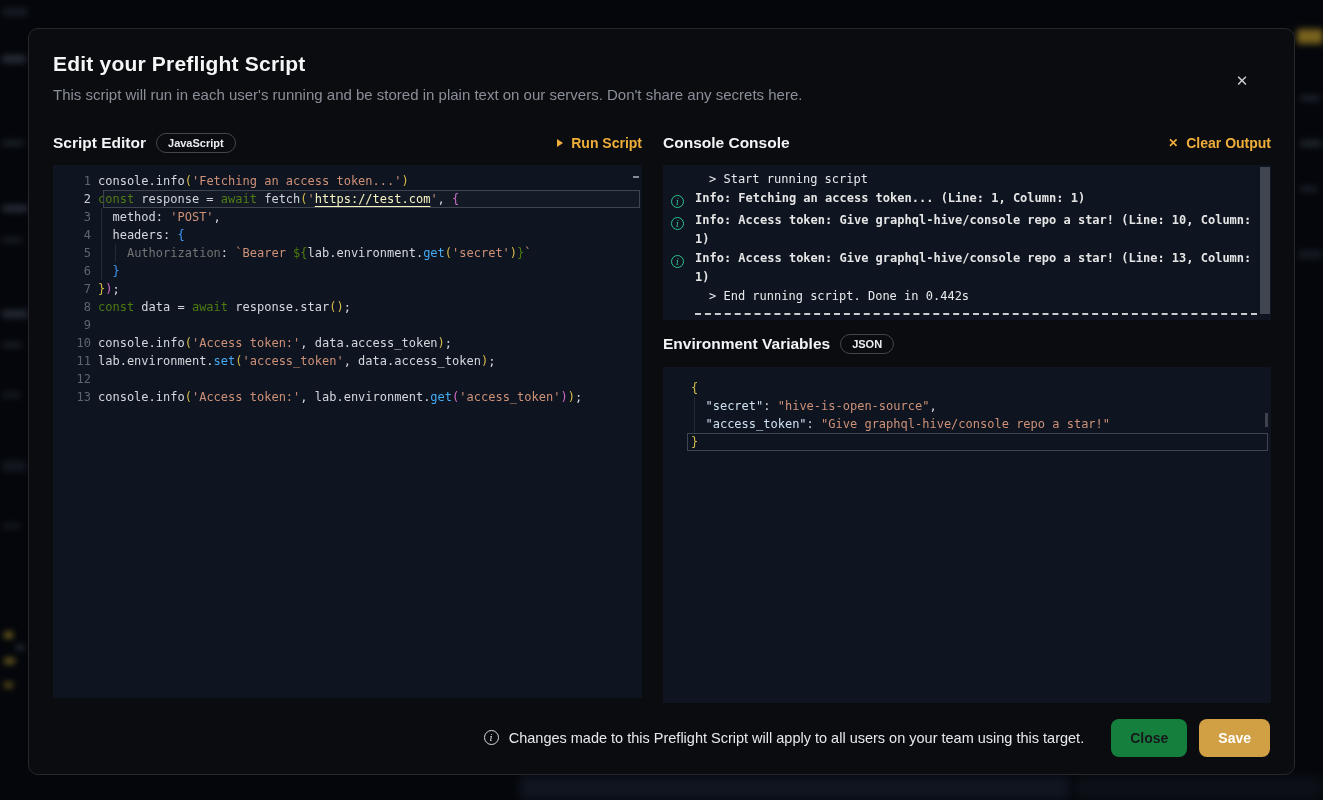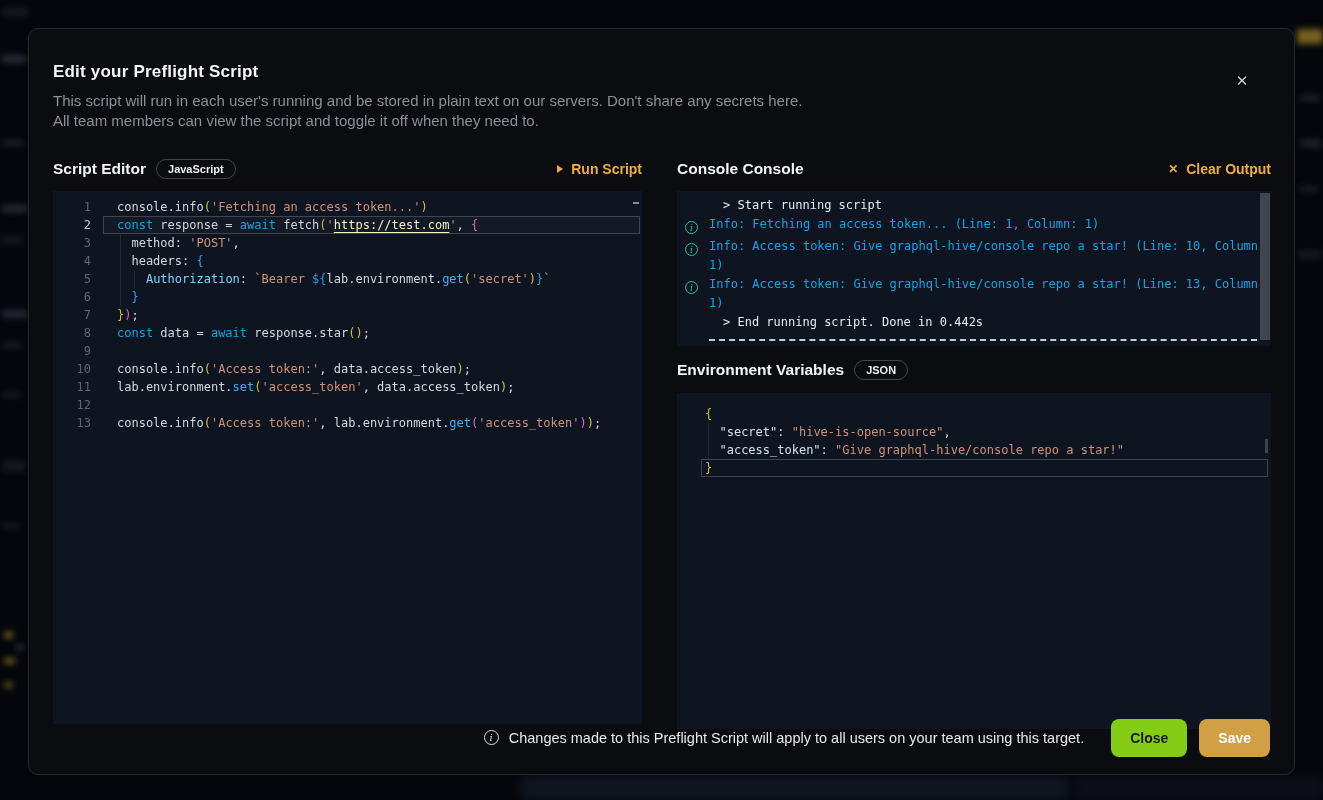--- a/index.html
+++ b/index.html
@@ -7,85 +7,85 @@
   body { background:#04060b; font-family:"Liberation Sans", sans-serif; position:relative; }
 
   
   .bg-frag { position:absolute; filter:blur(3px); border-radius:2px; pointer-events:none; }
 
   
   .modal { position:absolute; left:28px; top:28px; width:1267px; height:747px;
            background:#0a0c10; border:1px solid #26282d; border-radius:10px; }
   .modal-close { position:absolute; top:42px; right:42px; width:20px; height:20px;
                  color:#c9ccd1; font-size:15px; line-height:20px; text-align:center; cursor:pointer; }
-  .m-title { margin:33px 24px 0 24px; color:#f5f6f7; font-size:17px; font-weight:bold; letter-spacing:.2px; }
+  .m-title { margin:23px 24px 0 24px; color:#f5f6f7; font-size:21px; font-weight:bold; letter-spacing:.2px; }
   .m-desc { margin:9px 24px 0 24px; color:#8a8f98; font-size:15px; line-height:20px; }
 
-  .cols { display:flex; gap:35px; margin:25px 23px 0 24px; }
+  .cols { display:flex; gap:21px; margin:25px 23px 0 24px; }
   .col-left { width:589px; flex:none; }
   .col-right { flex:1; min-width:0; }
 
   .sec-head { height:26px; display:flex; align-items:center; margin-bottom:9px; }
   .sec-title { color:#f3f4f6; font-size:15.5px; font-weight:bold; }
   .pill { margin-left:10px; border:1px solid #42464d; border-radius:12px; padding:3px 11px;
           color:#eceef1; font-size:11px; font-weight:bold; }
   .spacer { flex:1; }
   .gold-btn { display:flex; align-items:center; gap:8px; color:#efae3a; font-size:14px; font-weight:bold; cursor:pointer; }
   .play-ic { width:0; height:0; border-left:6px solid #efae3a; border-top:4px solid transparent; border-bottom:4px solid transparent; }
   .x-ic { font-size:12px; line-height:12px; }
 
   
   .editor { background:#0e1520; position:relative; overflow:hidden;
             font-family:"DejaVu Sans Mono", monospace; font-size:12px; line-height:18px; }
   .script-ed { height:533px; padding-top:7px; }
   .code-row { display:flex; height:18px; white-space:pre; position:relative; }
   .code-row .gutter { width:38px; flex:none; text-align:right; color:#5c6673; }
-  .code-row .code { margin-left:26px; position:relative; flex:1; }
+  .code-row .code { margin-left:7px; position:relative; flex:1; }
   .code-row.active .gutter { color:#c9ced6; }
   .code-row.active::after { content:""; position:absolute; left:50px; right:2px; top:0; bottom:0;
                             border:1px solid #3e4550; background:rgba(125,135,150,0.05); }
   .guide { position:absolute; top:0; bottom:0; width:1px; background:rgba(255,255,255,0.09); }
 
-  .t-kw{color:#0ea5e9} .t-fn{color:#44aaf2} .t-str{color:#ce9178}
+  .t-kw{color:#4d7c0f} .t-fn{color:#44aaf2} .t-str{color:#ce9178}
   .t-url{color:#fef9c3; text-decoration:underline; text-underline-offset:3px}
-  .t-prop{color:#7dd3fc} .t-txt{color:#d4d8de}
+  .t-prop{color:#737373} .t-txt{color:#d4d8de}
   .t-b1{color:#d7bb49} .t-b2{color:#d16cc8} .t-b3{color:#3e97f5} .t-key{color:#cfe0f1}
 
   .ruler-mark { position:absolute; right:3px; top:11px; width:6px; height:2px; background:#868c94; }
 
   
   .console { height:155px; padding:5px 0 0 8px; }
   .console-row { display:flex; line-height:19px; }
   .console-ic { width:24px; flex:none; padding-top:3px; }
   .iinfo { display:inline-block; width:13px; height:13px; border:1px solid #2cc28f; border-radius:50%;
            color:#2cc28f; font-size:9px; line-height:12px; text-align:center; font-family:"DejaVu Serif",serif; font-style:italic; }
   .console-txt { width:572px; white-space:pre-wrap; word-break:break-word; font-family:"DejaVu Sans Mono",monospace; }
   .c-log { color:#e8eaed; padding-left:14px; }
-  .c-info { color:#0ea5e9; }
+  .c-info { color:#e5e5e5;font-weight:bold; }
   .console-sep { border-top:2px dashed #c9cbce; margin:7px 14px 0 24px; height:0; }
   .vscroll { position:absolute; right:1px; top:2px; width:10px; background:#40464f; }
 
   
   .env-ed { height:336px; padding-top:12px; }
   .env-row { display:flex; height:18px; white-space:pre; position:relative; padding-left:28px; }
   .env-row .code { position:relative; flex:1; }
   .env-row.active::after { content:""; position:absolute; left:24px; right:3px; top:0; bottom:0;
                            border:1px solid #3e4550; }
   .env-mark { position:absolute; right:3px; top:46px; width:3px; height:14px; background:#3d434c; }
 
   
   .footer { position:absolute; left:0; right:0; bottom:0; height:67px; padding:0 24px 6px 24px;
             display:flex; align-items:center; justify-content:flex-end; gap:12px; }
   .note { display:flex; align-items:center; gap:10px; color:#e7e9ec; font-size:14.5px; margin-right:15px; }
   .iwhite { display:inline-block; width:15px; height:15px; border:1.3px solid #d9dbde; border-radius:50%;
             color:#d9dbde; font-size:10px; line-height:13px; text-align:center;
             font-family:"DejaVu Serif",serif; font-style:italic; flex:none; }
   .btn { border:none; border-radius:8px; height:38px; padding:0 19px; font-size:14px; font-weight:bold;
          font-family:"Liberation Sans",sans-serif; cursor:pointer; }
-  .btn-close { background:#84cc16; color:#17181c; }
+  .btn-close { background:#15803d; color:#17181c; }
   .btn-save { background:#d2a044; color:#ffffff; }
 </style>
 </head>
 <body>
 
 <div>
   <div class="bg-frag" style="left:2px;top:8px;width:26px;height:8px;background:#3a4250;opacity:.35"></div>
   <div class="bg-frag" style="left:2px;top:55px;width:24px;height:8px;background:#4a5260;opacity:.5"></div>
   <div class="bg-frag" style="left:2px;top:140px;width:22px;height:6px;background:#3a4250;opacity:.45"></div>
   <div class="bg-frag" style="left:2px;top:205px;width:26px;height:7px;background:#4a5260;opacity:.5"></div>
@@ -106,21 +106,20 @@
   <div class="bg-frag" style="left:1298px;top:250px;width:24px;height:9px;background:#2e3542;opacity:.4"></div>
   <div class="bg-frag" style="left:520px;top:776px;width:550px;height:24px;background:#131925;opacity:.8;filter:blur(5px)"></div>
   <div class="bg-frag" style="left:1075px;top:776px;width:248px;height:24px;background:#0d1118;opacity:.9;filter:blur(5px)"></div>
 </div>
 
 <div class="modal">
   <div class="modal-close">✕</div>
 
   <div class="m-title">Edit your Preflight Script</div>
   <div class="m-desc">This script will run in each user's running and be stored in plain text on our servers. Don't share any secrets here.</div>
-  <div class="m-desc" style="margin-top:0">All team members can view the script and toggle it off when they need to.</div>
 
   <div class="cols">
 
     <div class="col-left">
       <div class="sec-head">
         <span class="sec-title">Script Editor</span>
         <span class="pill">JavaScript</span>
         <span class="spacer"></span>
         <span class="gold-btn">
           <span class="play-ic"></span>

